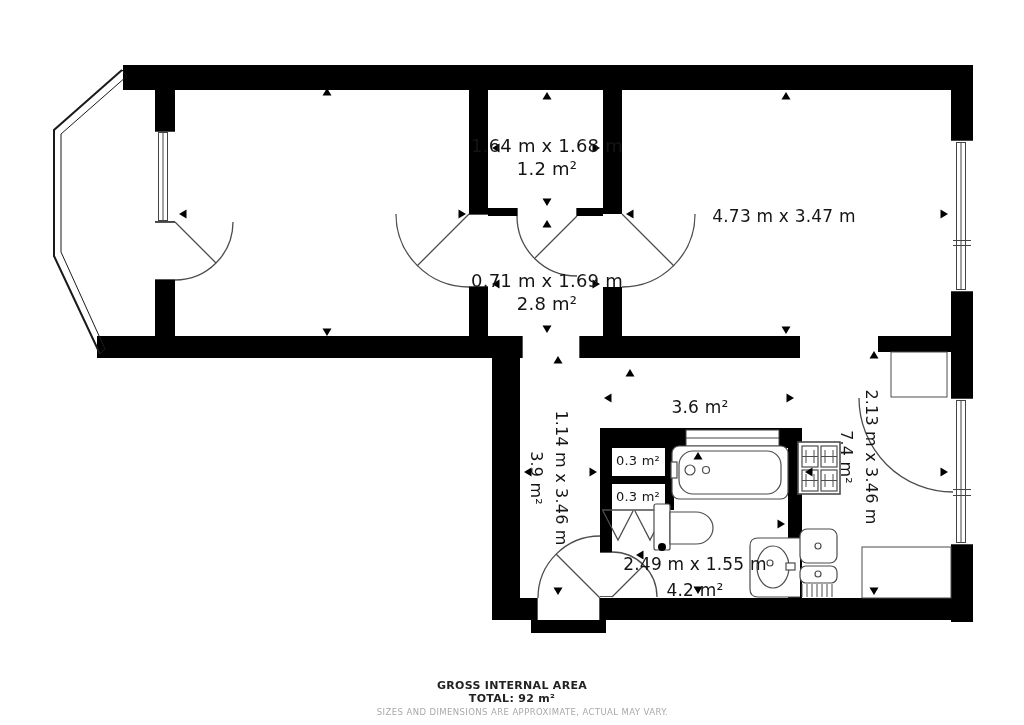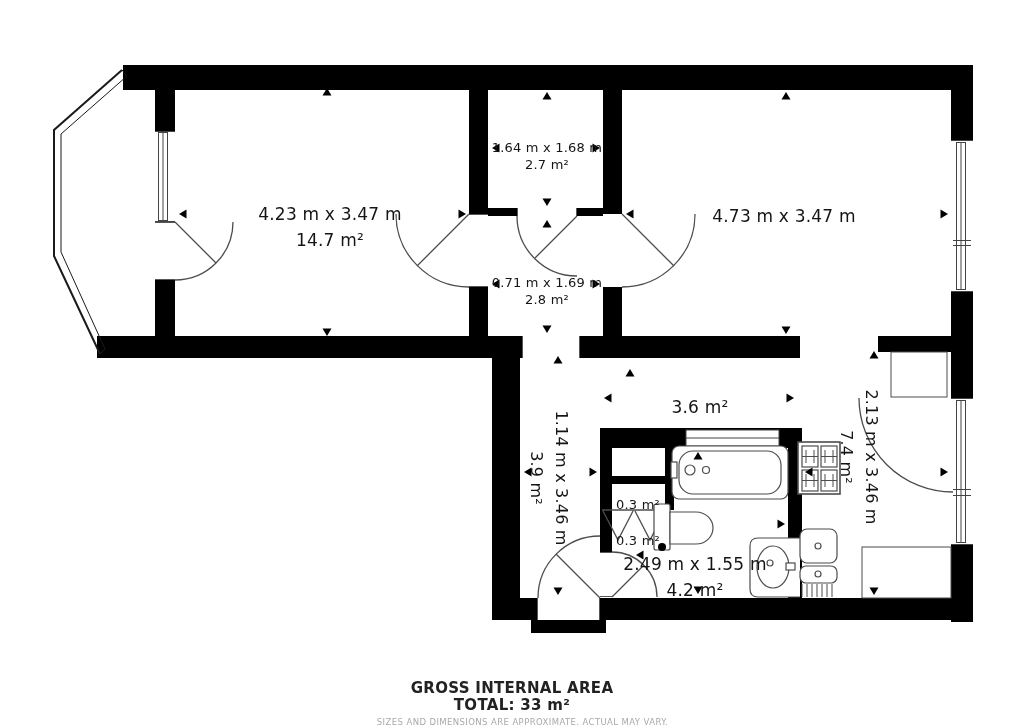--- a/index.html
+++ b/index.html
@@ -4,24 +4,24 @@
 <style>
   html,body{margin:0;padding:0;background:#fff;}
   #stage{position:relative;width:1024px;height:725px;background:#ffffff;overflow:hidden;
          font-family:"DejaVu Sans",sans-serif;}
   #plan-svg{position:absolute;left:0;top:0;}
   .lbl{position:absolute;transform:translate(-50%,-50%);text-align:center;color:#151515;
        white-space:nowrap;line-height:1.55;letter-spacing:.2px;}
   .lbl.rot{transform:translate(-50%,-50%) rotate(90deg);}
   .f17{font-size:17px;}
   .f16{font-size:16px;}
-  .f13{font-size:13px;line-height:1.3;}
-  .f12{font-size:13px;margin-top:44px;}
+  .f13{font-size:18px;line-height:1.3;}
+  .f12{font-size:13px;}
   .footer{position:absolute;left:0;width:1024px;text-align:center;color:#222;}
-  .footer .l1,.footer .l2{font-weight:700;font-size:15px;letter-spacing:.3px;line-height:1.15;}
+  .footer .l1,.footer .l2{font-weight:700;font-size:11px;letter-spacing:.3px;line-height:1.15;}
   .footer .l3{font-size:8.5px;color:#a9a9a9;letter-spacing:.4px;margin-top:2px;margin-left:21px;}
 </style>
 </head>
 <body>
 
 <div id="stage">
 
 <svg id="plan-svg" width="1024" height="725" viewBox="0 0 1024 725">
 
   <g fill="#000">
@@ -212,27 +212,23 @@
         <path d="M 785,524 l -7.5,-4.5 v 9 z"></path>
     <path d="M 698,452 l -4.5,7.5 h 9 z"></path>
         <path d="M 698,594 l -4.5,-7.5 h 9 z"></path>
     <path d="M 805,472 l 7.5,-4.5 v 9 z"></path>
         <path d="M 948,472 l -7.5,-4.5 v 9 z"></path>
     <path d="M 874,351 l -4.5,7.5 h 9 z"></path>
         <path d="M 874,595 l -4.5,-7.5 h 9 z"></path>
   </g>
 </svg>
 
-<div class="lbl f17" style="left:330px;top:227px">
-  <div>4.23 m x 3.47 m</div>
-  <div>14.7 m²</div>
-</div>
 <div class="lbl f13" style="left:547px;top:157px">
   <div>1.64 m x 1.68 m</div>
-  <div>2.7 m²</div>
+  <div>1.2 m²</div>
 </div>
 <div class="lbl f13" style="left:547px;top:292px">
   <div>0.71 m x 1.69 m</div>
   <div>2.8 m²</div>
 </div>
 <div class="lbl f17" style="left:784px;top:216px">
   <div>4.73 m x 3.47 m</div>
 </div>
 <div class="lbl f17" style="left:700px;top:407px">
   <div>3.6 m²</div>
@@ -251,17 +247,17 @@
 </div>
 <div class="lbl f12" style="left:638px;top:461px">
   <div>0.3 m²</div>
 </div>
 <div class="lbl f12" style="left:638px;top:497px">
   <div>0.3 m²</div>
 </div>
 
 <div class="footer" style="top:680px">
   <div class="l1">GROSS INTERNAL AREA</div>
-  <div class="l2">TOTAL: 33 m²</div>
+  <div class="l2">TOTAL: 92 m²</div>
   <div class="l3">SIZES AND DIMENSIONS ARE APPROXIMATE, ACTUAL MAY VARY.</div>
 </div>
 
 </div>
 
 </body></html>

